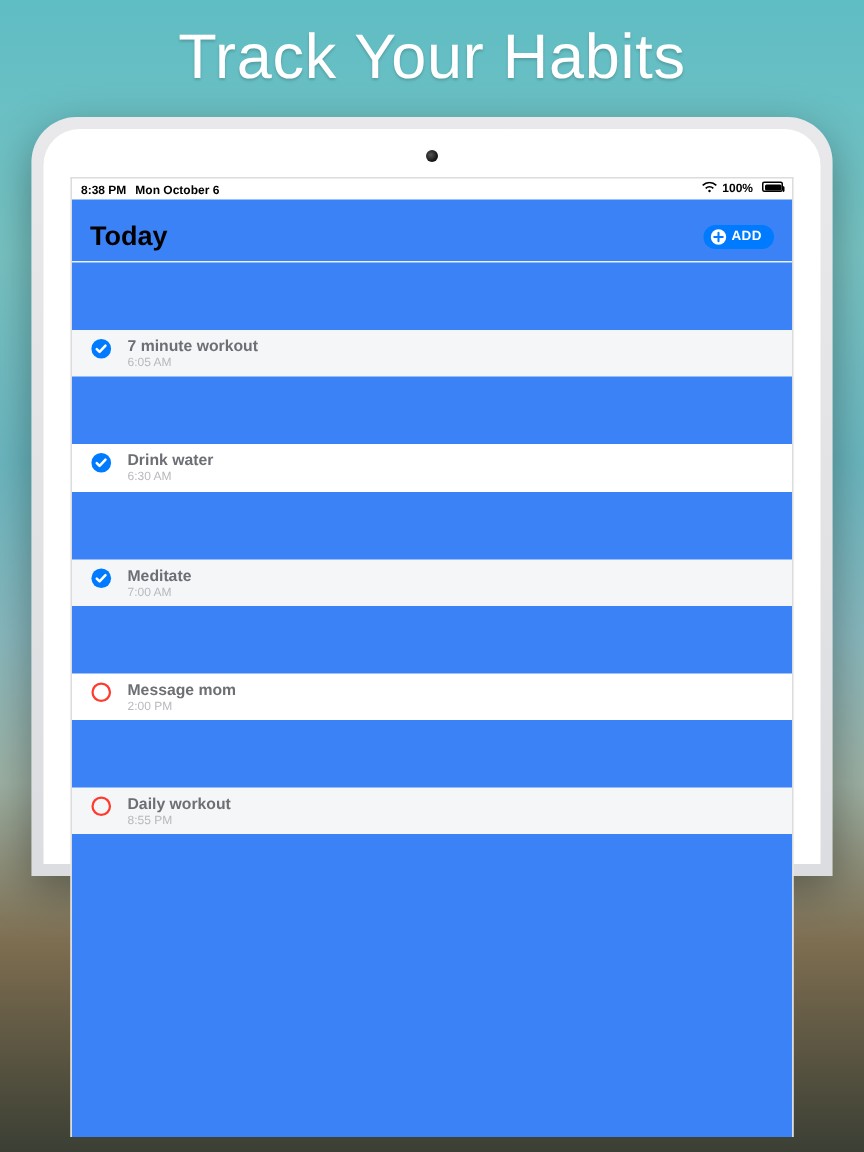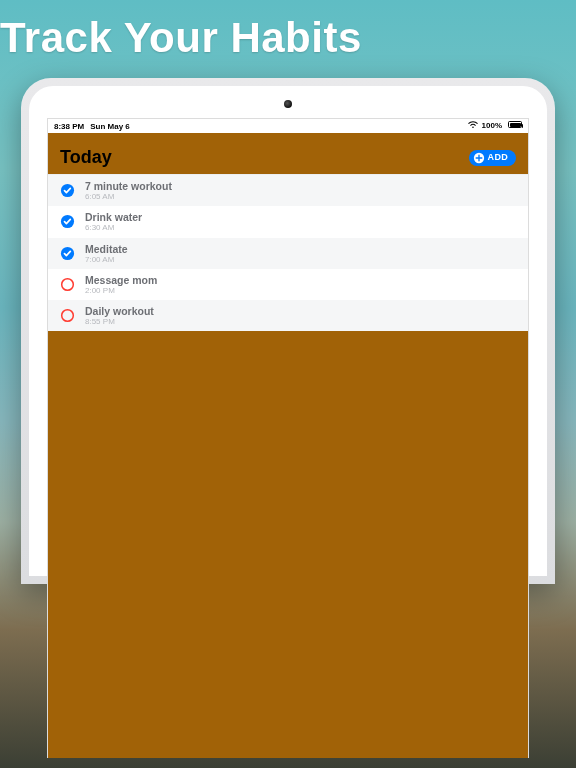--- a/index.html
+++ b/index.html
@@ -3,24 +3,24 @@
 <meta charset="utf-8">
 <style>
   * { margin: 0; padding: 0; box-sizing: border-box; }
   html, body { width: 576px; height: 768px; overflow: hidden; font-family: -apple-system, "Helvetica Neue", Arial, sans-serif; }
   .bg {
     width: 576px; height: 768px;
     background: linear-gradient(180deg, #5fbdc4 0%, #78c3c3 22%, #6bb7c0 40%, #88b8be 55%, #9db0a3 68%, #7d6d50 82%, #3b3f34 100%);
     position: relative;
   }
   .marketing {
-    text-align: left;
+    text-align: center;
     color: #ffffff;
     font-size: 42px;
-    font-weight: 700;
+    font-weight: 400;
     letter-spacing: 0.5px;
     padding-top: 14px;
     height: 78px;
     text-shadow: 0 1px 2px rgba(0,0,0,0.18);
   }
   .device {
     position: absolute;
     left: 21px;
     top: 78px;
     width: 534px;
@@ -69,21 +69,21 @@
   .battery-body {
     width:14px; height:7px; border:0.8px solid #000; border-radius:1.5px; position:relative; margin-left:2px;
   }
   .battery-body::after {
     content:""; position:absolute; right:-2px; top:1.5px; width:1.5px; height:4px; background:#000; border-radius:0 1px 1px 0;
   }
   .battery-fill { position:absolute; left:0.5px; top:0.5px; bottom:0.5px; right:0.5px; background:#000; border-radius:1px;}
   .app {
     position: absolute;
     top: 14px; left:0; right:0; bottom:0;
-    background:#a16207;
+    background:#3b82f6;
   }
   .app-header {
     display:flex; align-items:center; justify-content:space-between;
     padding: 14px 12px 6px 12px;
   }
   .app-title { font-size: 18px; font-weight: 800; color:#000; }
   .add-btn {
     display:inline-flex; align-items:flex-start;
     background:#007aff; color:#fff;
     border-radius: 12px;
@@ -91,24 +91,25 @@
     font-size: 9px; font-weight:700;
     letter-spacing:0.3px;
     cursor:pointer;
     gap:3px;
   }
   .plus-circ {
     width:12px; height:12px; display:flex; align-items:center; justify-content:center;
   }
   .list { border-top:1px solid #eceff1; }
   .row {
-    display:flex; align-items:center;
+    display:flex; 
     padding: 5px 12px;
     gap:10px;
     cursor:pointer;
+    margin-top:45px;
   }
   .row:nth-child(odd){ background:#f5f6f7; }
   .row:nth-child(even){ background:#ffffff; }
   .check {
     width:15px; height:15px; flex:0 0 15px;
     display:flex; align-items:center; justify-content:center;
   }
   .check svg { width:15px; height:15px; display:block; }
   .row-text { display:flex; flex-direction:column; line-height:1.15; }
   .row-title { font-size:10.5px; font-weight:600; color:#6d6f74; }
@@ -121,21 +122,21 @@
   <div class="marketing">Track Your Habits</div>
 
   <div class="device">
     <div class="bezel">
       <div class="camera"></div>
       <div class="screen">
 
         <div class="statusbar">
           <div class="left">
             <span>8:38 PM</span>
-            <span>Sun May 6</span>
+            <span>Mon October 6</span>
           </div>
           <div class="right">
             <span class="wifi-icon">
               <svg width="10" height="8" viewBox="0 0 12 9">
                   <path d="M6 8.2a1 1 0 100-2 1 1 0 000 2zm-2.6-2.6a3.7 3.7 0 015.2 0l.9-.9a5 5 0 00-7 0l.9.9zM1 3.2a7.1 7.1 0 0110 0l.9-.9a8.4 8.4 0 00-11.8 0l.9.9z" fill="#000"></path>
                 </svg>
             </span>
             <span>100%</span>
             <span class="battery">
               <span class="battery-body">

